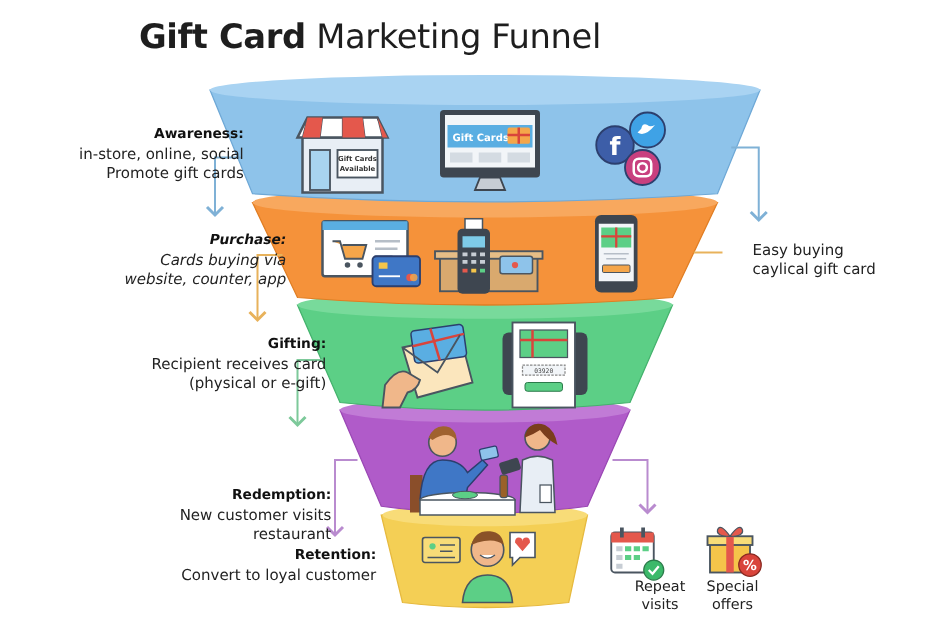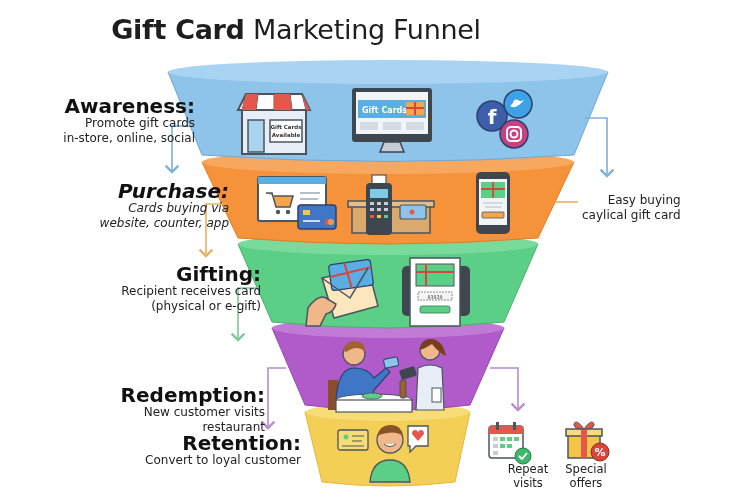--- a/index.html
+++ b/index.html
@@ -2,23 +2,23 @@
 <html><head>
 <meta charset="utf-8">
 <style>
   html, body { margin:0; padding:0; background:#ffffff; }
   body { width:745px; height:500px; position:relative; overflow:hidden; font-family:"DejaVu Sans", sans-serif; color:#1e1e1e; }
   .title { position:absolute; left:0; top:14px; width:592px; text-align:center; font-size:27px; letter-spacing:-0.3px; }
   .title b { font-weight:700; }
   .title span.light { font-weight:400; }
   svg.funnel { position:absolute; left:0; top:0; }
   .label { position:absolute; text-align:right; line-height:15px; font-size:12px; color:#222; }
-  .label .h { font-size:20px; font-weight:700; line-height:19px; color:#111; }
+  .label .h { font-size:11px; font-weight:700; line-height:19px; color:#111; }
   .label.left { text-align:right; }
-  .label.rightside { text-align:right; }
+  .label.rightside { text-align:left;margin-left:20px; }
   .caption { position:absolute; font-size:11.5px; color:#222; text-align:center; }
 </style>
 </head>
 <body>
 
 <div class="title">
   <b>Gift Card</b>
   <span class="light">Marketing Funnel</span>
 </div>
 
@@ -224,22 +224,22 @@
   <path d="M226,204 L206,204 L206,256" fill="none" stroke="#e8b25b" stroke-width="1.6" marker-end="url(#ao)"></path>
   <path d="M555,202 L578,202" fill="none" stroke="#e8b25b" stroke-width="1.6"></path>
   <path d="M258,288 L238,288 L238,340" fill="none" stroke="#7dc99a" stroke-width="1.6" marker-end="url(#ag)"></path>
   <path d="M286,368 L268,368 L268,428" fill="none" stroke="#b98bcf" stroke-width="1.6" marker-end="url(#ap)"></path>
   <path d="M490,368 L518,368 L518,410" fill="none" stroke="#b98bcf" stroke-width="1.6" marker-end="url(#ap)"></path>
   <path d="M0,0" fill="none"></path>
 </svg>
 
 <div class="label left" style="right:550px; top:97px;">
   <div class="h">Awareness:</div>
+  <div>in-store, online, social</div>
   <div>Promote gift cards</div>
-  <div>in-store, online, social</div>
 </div>
 
 <div class="label left" style="right:516px; top:182px;font-style:italic;">
   <div class="h">Purchase:</div>
   <div>Cards buying via</div>
   <div>website, counter, app</div>
 </div>
 
 <div class="label left" style="right:484px; top:265px;">
   <div class="h">Gifting:</div>

